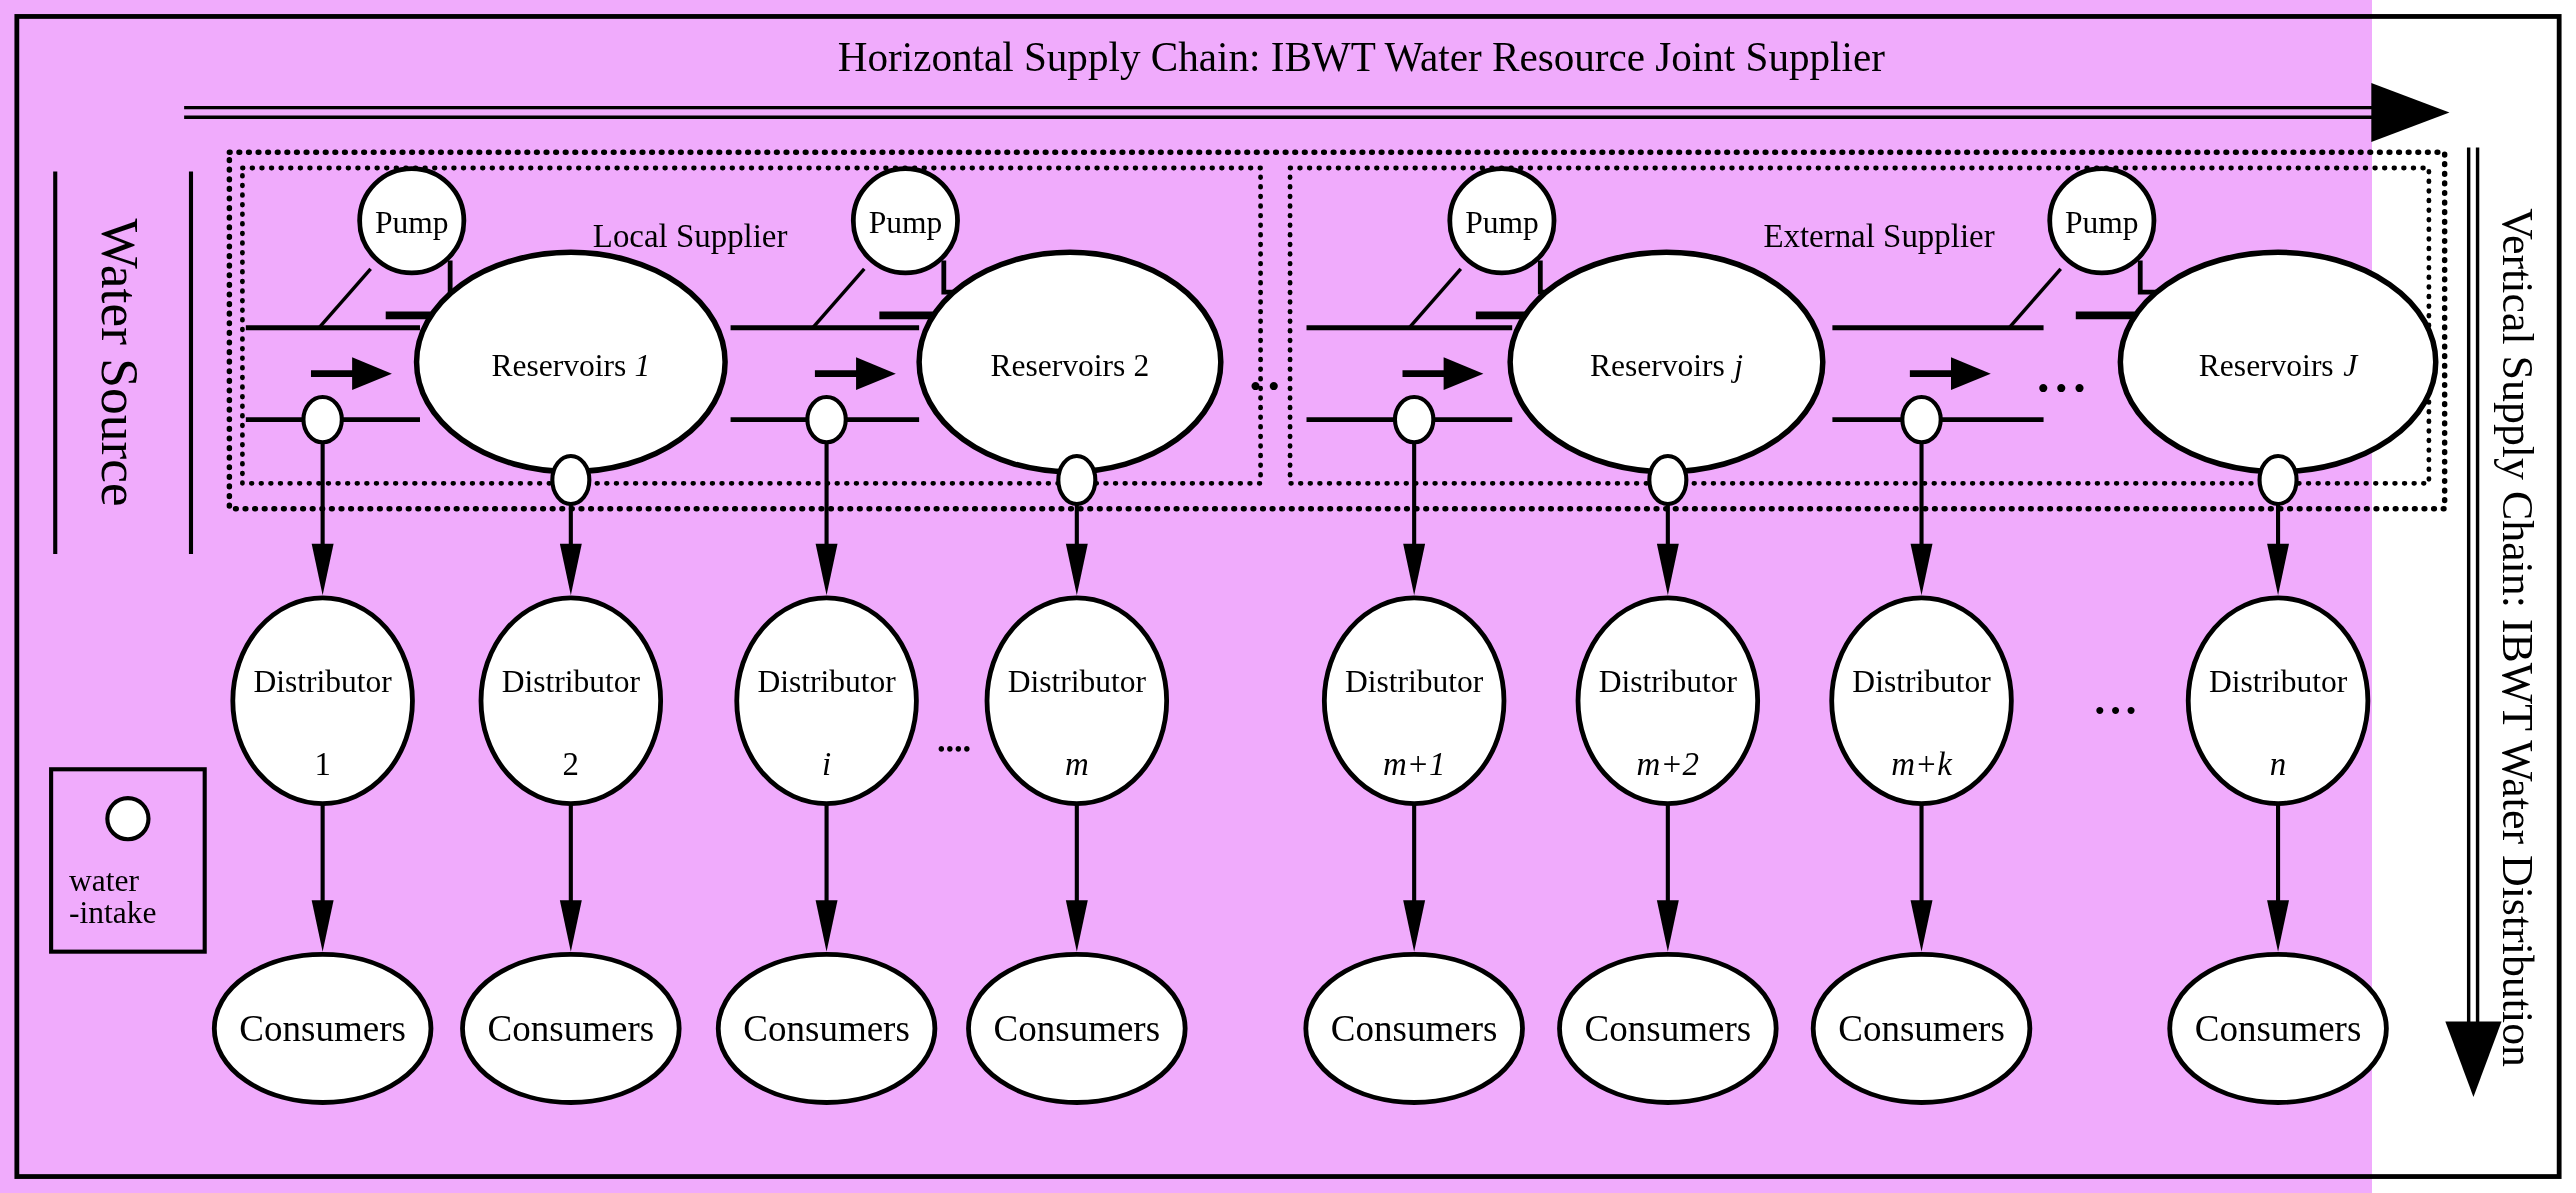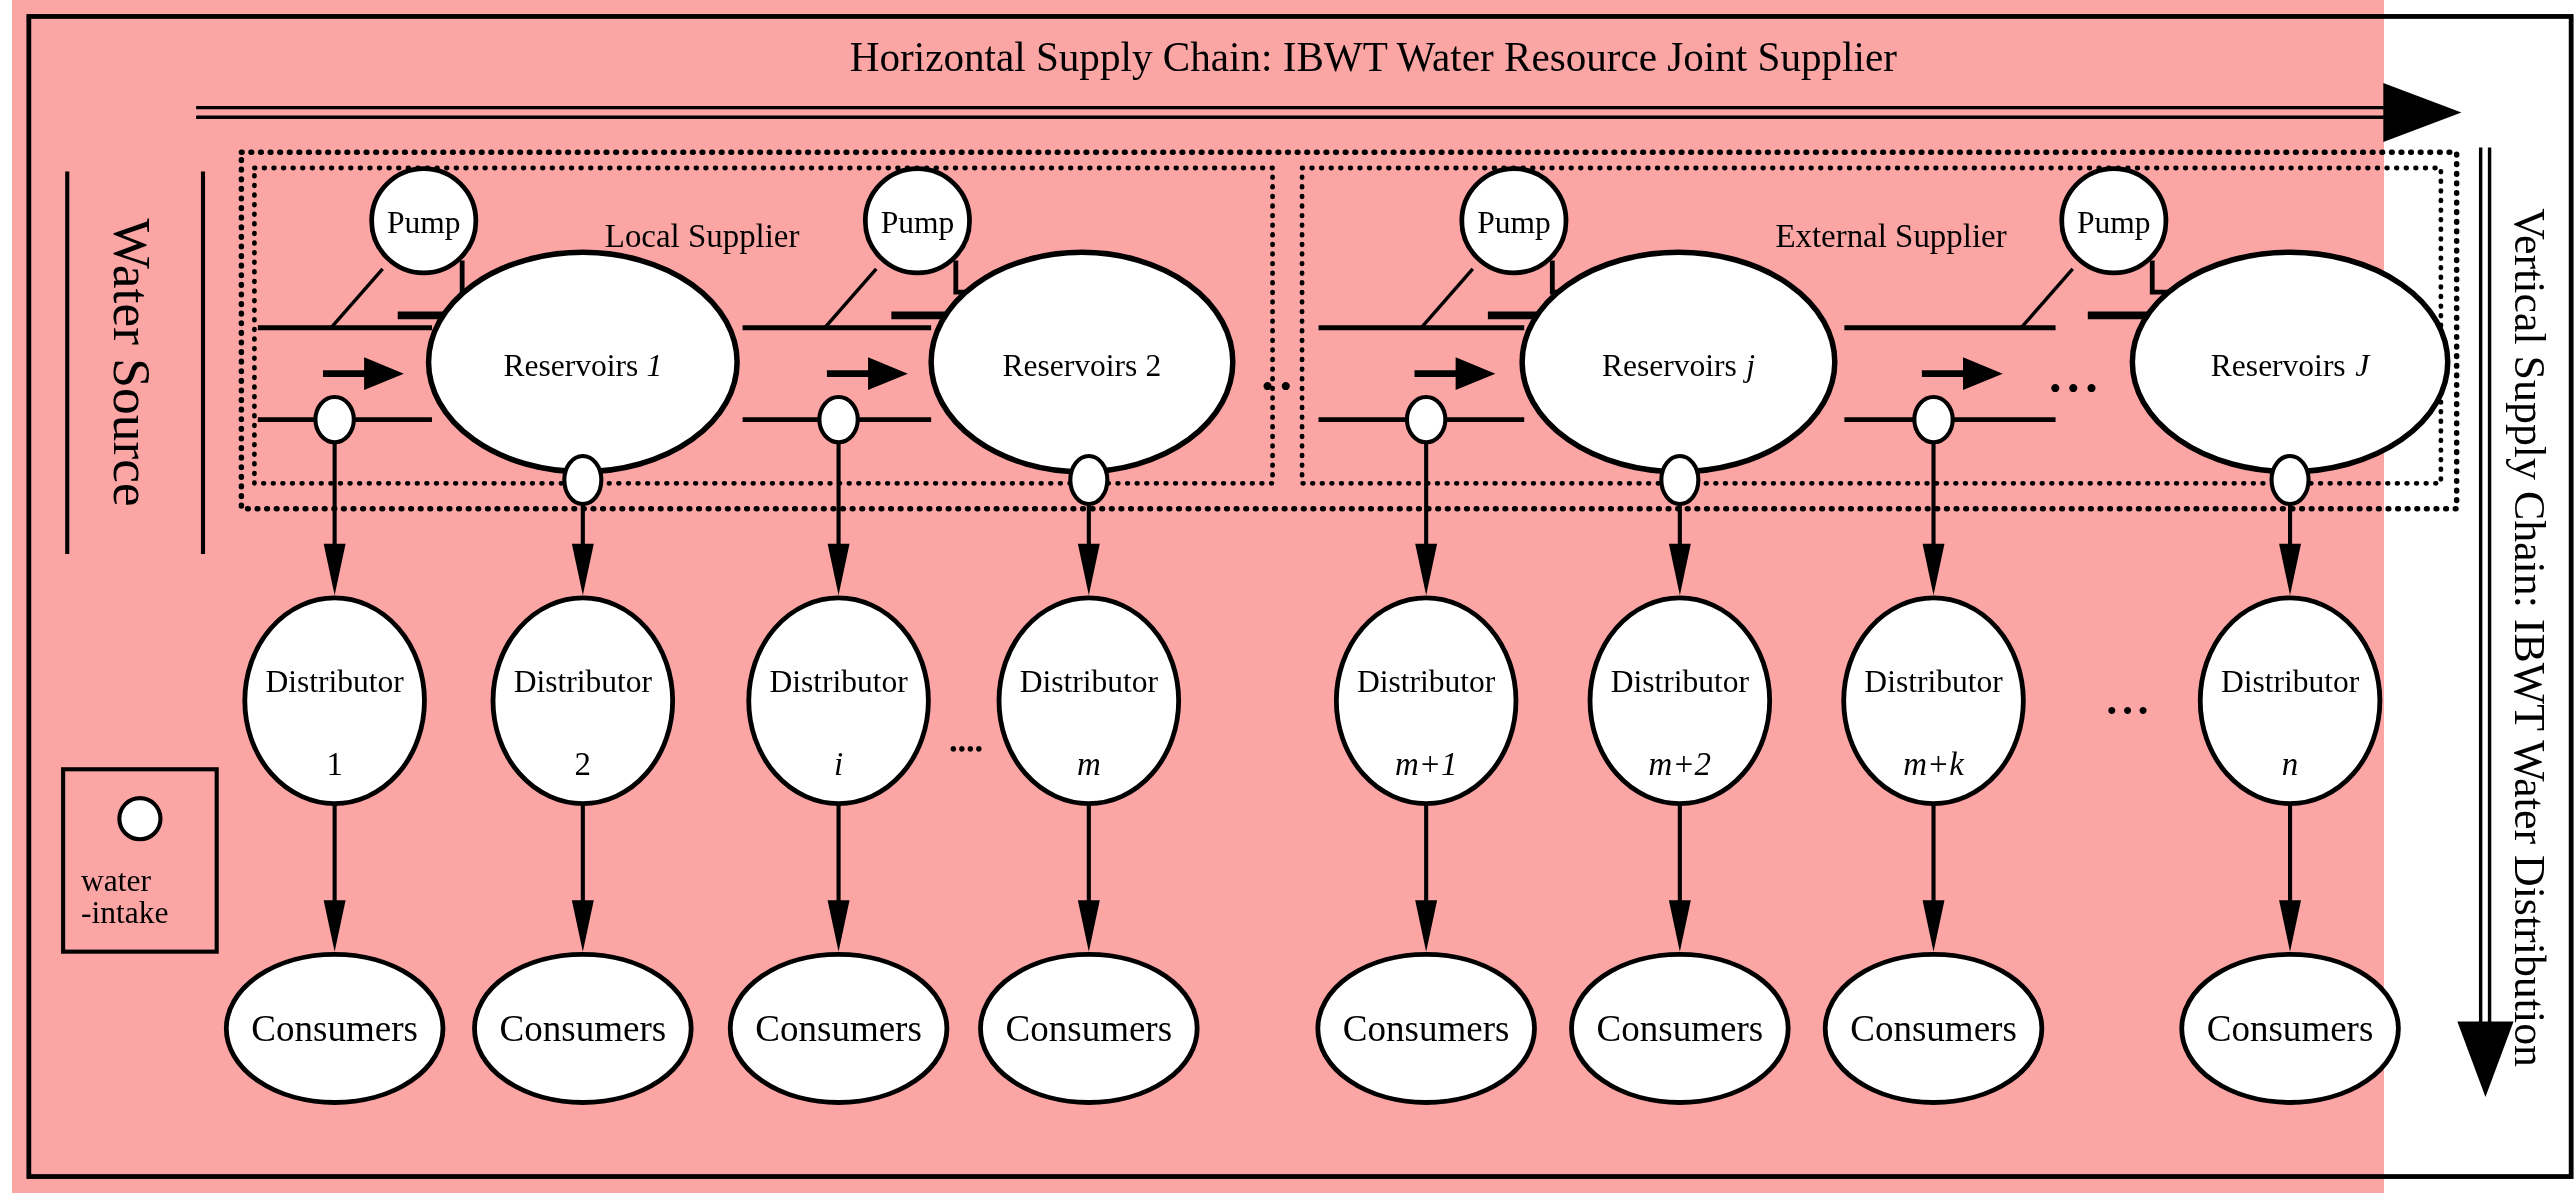--- a/index.html
+++ b/index.html
@@ -1,16 +1,16 @@
 <!DOCTYPE html>
 <html style="font-size:11px"><head>
 <meta charset="utf-8">
 <style>
   html,body{margin:0;padding:0;background:#ffffff;}
-  .stage{width:2372px;height:1193px;background:#fca5a5;position:relative;margin-left:12px;}
+  .stage{width:2372px;height:1193px;background:#f0abfc;position:relative;}
   svg{display:block;}
   .ln{stroke:#000;fill:none;} .w5{stroke-width:5;} .w6{stroke-width:6;} .w7{stroke-width:7;} .w8{stroke-width:8;} .w10{stroke-width:10;} .w11{stroke-width:11;}
   .dotted{stroke-dasharray:1 13;stroke-linecap:round;}
   .shape{fill:#ffffff;stroke:#000;}
   .solid{fill:#000;stroke:none;}
   .t{font-family:"Liberation Serif","DejaVu Serif",serif;fill:#000;text-anchor:middle;}
   .it{font-style:italic;}
   .f-title{font-size:60px;}
   .f-vert{font-size:64px;}
   .f-ws{font-size:78px;}

